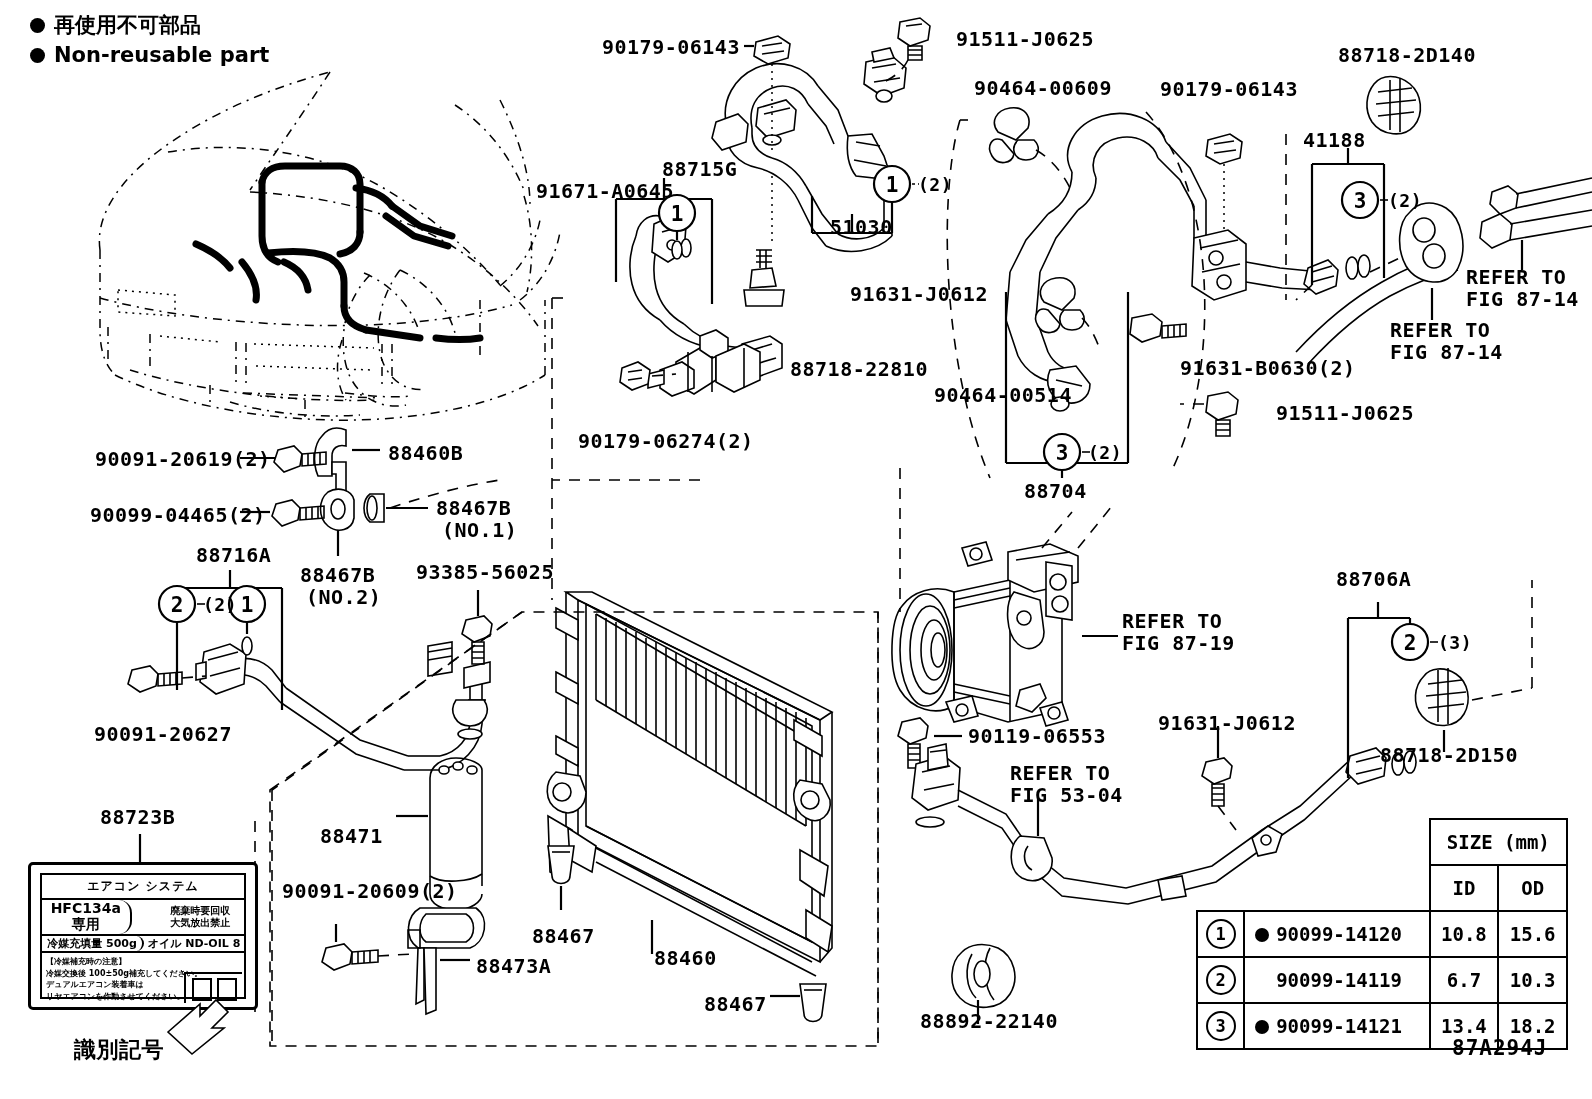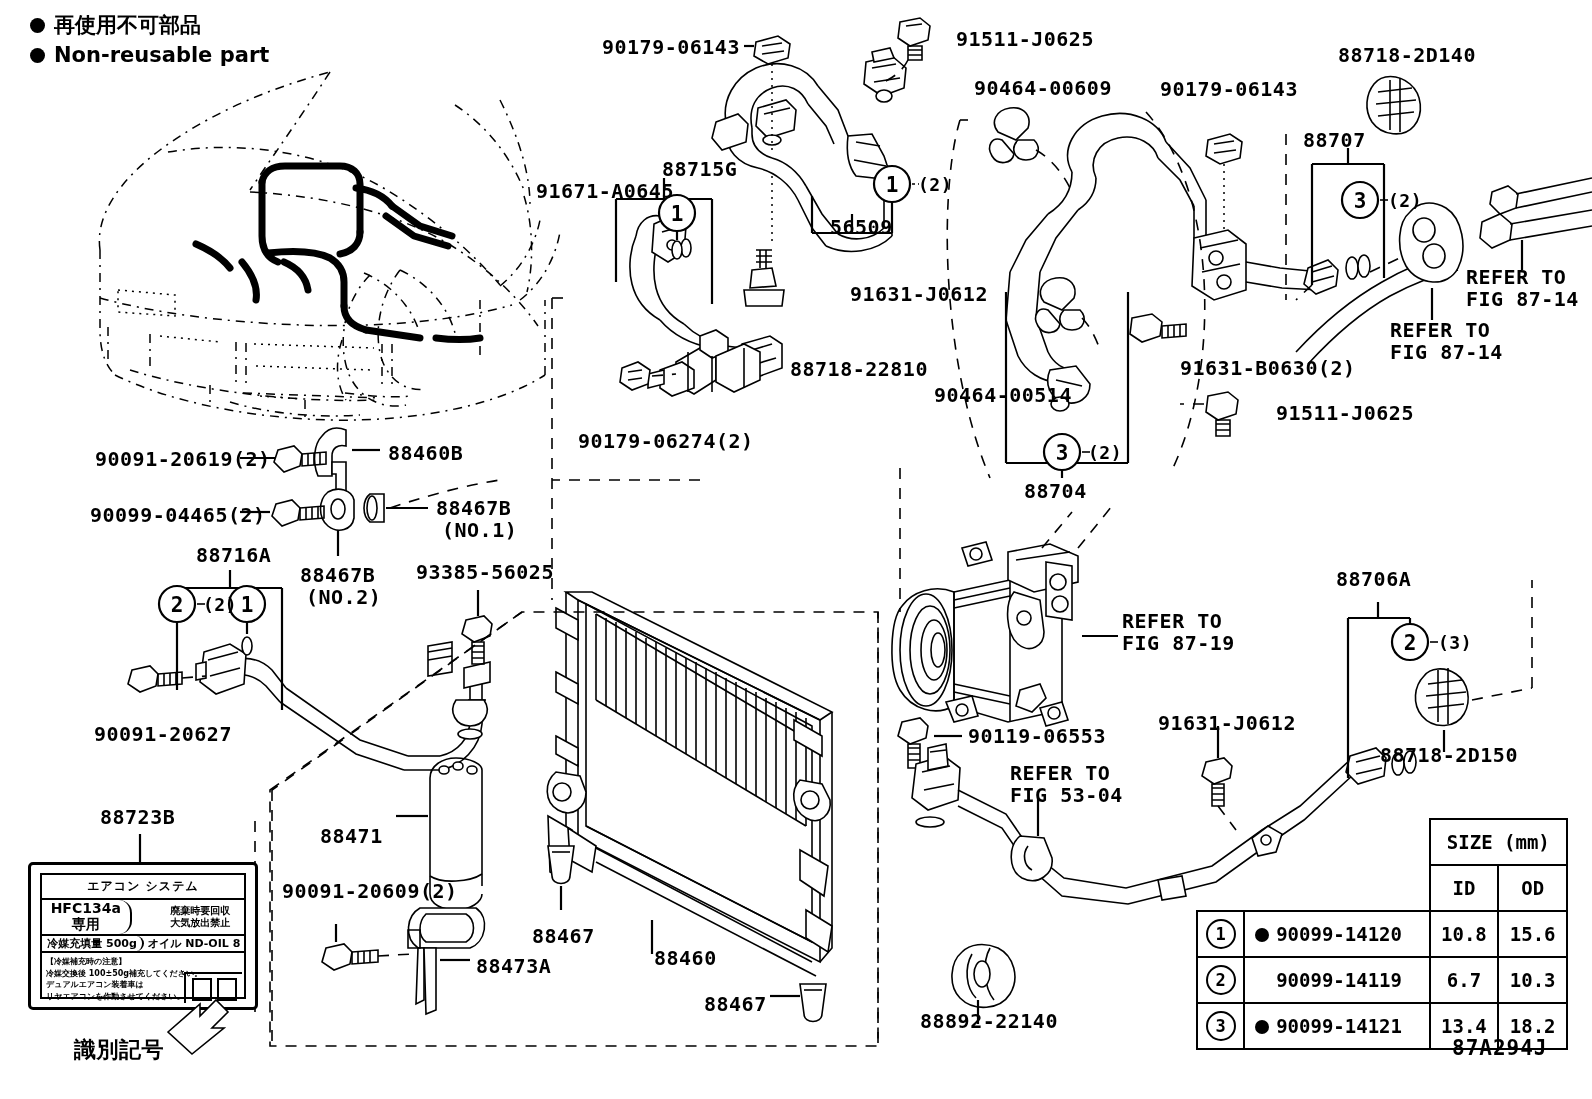--- a/index.html
+++ b/index.html
@@ -586,24 +586,24 @@
   </svg>
 
   <div class="lbl" style="left:602px;top:36px;">90179-06143</div>
   <svg class="art" style="pointer-events:none" viewBox="0 0 1592 1099">
       <path class="leader" d="M744 46 L754 46"></path>
     </svg>
   <div class="lbl" style="left:956px;top:28px;">91511-J0625</div>
   <div class="lbl" style="left:1338px;top:44px;">88718-2D140</div>
   <div class="lbl" style="left:974px;top:77px;">90464-00609</div>
   <div class="lbl" style="left:1160px;top:78px;">90179-06143</div>
-  <div class="lbl" style="left:1303px;top:129px;">88707</div>
+  <div class="lbl" style="left:1303px;top:129px;">41188</div>
   <div class="lbl" style="left:662px;top:158px;">88715G</div>
   <div class="lbl" style="left:536px;top:180px;">91671-A0645</div>
-  <div class="lbl" style="left:830px;top:216px;">56509</div>
+  <div class="lbl" style="left:830px;top:216px;">51030</div>
   <div class="lbl" style="left:850px;top:283px;">91631-J0612</div>
   <div class="lbl" style="left:790px;top:358px;">88718-22810</div>
   <div class="lbl" style="left:578px;top:430px;">90179-06274(2)</div>
   <div class="lbl" style="left:1180px;top:357px;">91631-B0630(2)</div>
   <div class="lbl" style="left:934px;top:384px;">90464-00514</div>
   <div class="lbl" style="left:1024px;top:480px;">88704</div>
   <div class="lbl" style="left:1276px;top:402px;">91511-J0625</div>
   <div class="lbl" style="left:1466px;top:266px;text-align:left;">
       <span style="display:block">REFER TO</span>
       <span style="display:block">FIG 87-14</span>

